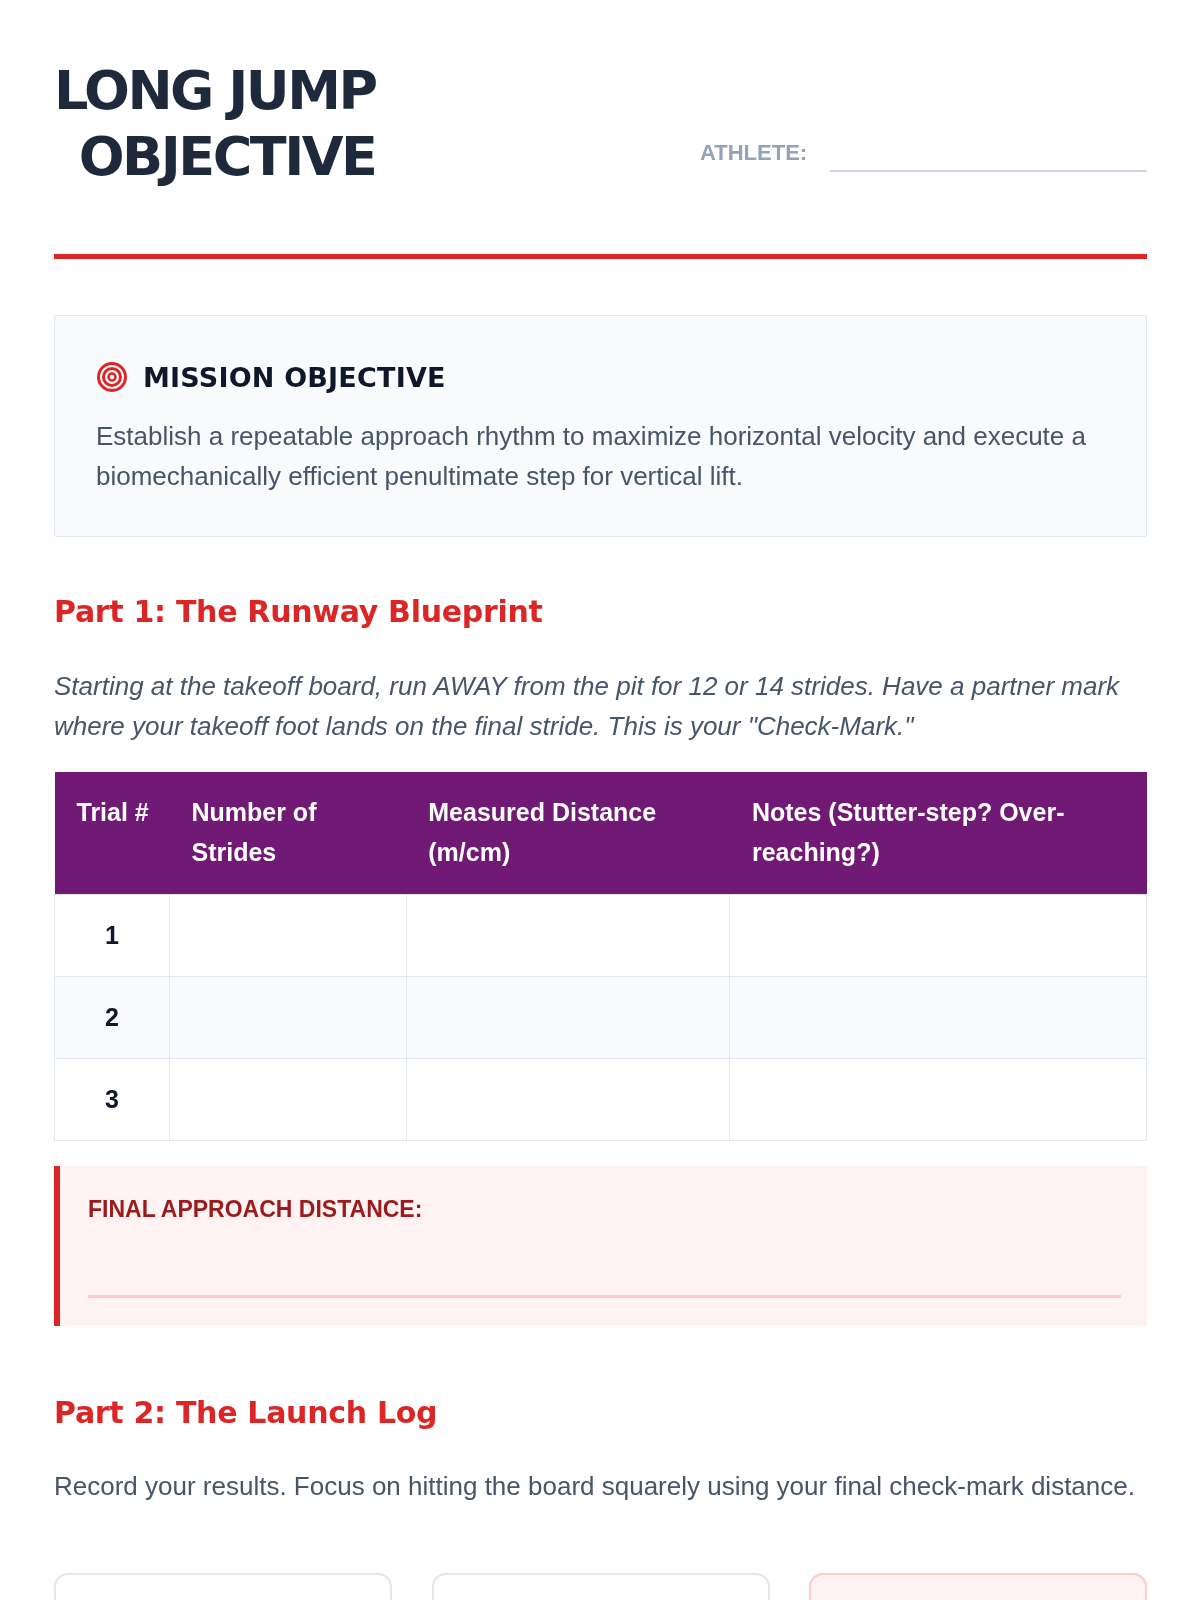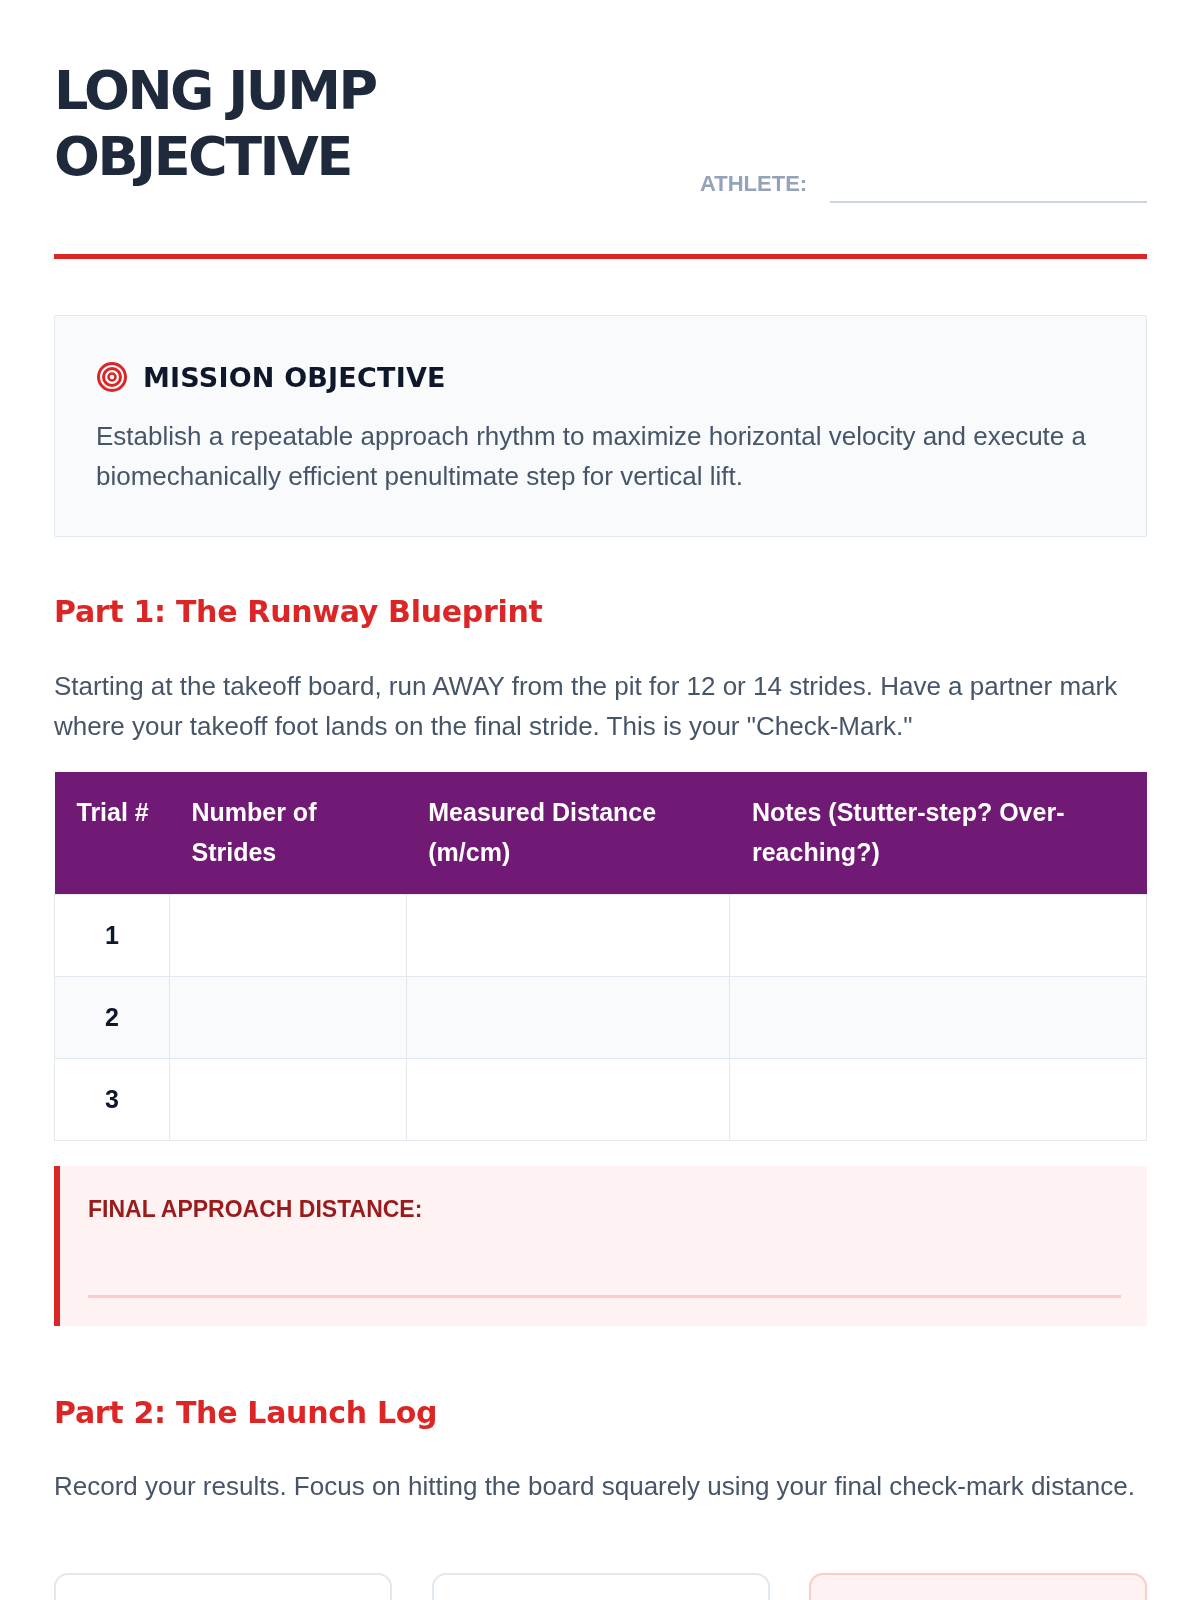--- a/index.html
+++ b/index.html
@@ -2,44 +2,44 @@
 <html><head>
   <meta charset="utf-8">
   <style>
     * { box-sizing: border-box; margin: 0; padding: 0; }
     html, body { width: 1200px; height: 1600px; overflow: hidden; background: #ffffff; }
     body { font-family: "Liberation Sans", "DejaVu Sans", sans-serif; color: #1e293b; position: relative; }
 
     .page { position: absolute; left: 54px; top: 0; width: 1093px; }
 
     
-    .header { position: relative; height: 262px; }
+    .header { position: relative; height: 262px; text-align: right; }
     .title { position: absolute; left: 0; top: 58px; font-family: "DejaVu Sans", sans-serif; font-weight: bold; font-size: 54px; line-height: 66px; letter-spacing: -2.5px; color: #1e293b; }
     .title span { display: block; }
     .subtitle { position: absolute; left: 0; top: 190px; font-family: "Liberation Sans", sans-serif; font-size: 26px; color: #64748b; letter-spacing: 0.6px; }
     .fields { position: absolute; left: 646px; top: 138px; width: 447px; }
-    .field { position: relative; height: 54px; margin-top: 31px; }
+    .field { position: relative; height: 54px; }
     .field-label { position: absolute; left: 0; font-family: "Liberation Sans", sans-serif; font-weight: bold; font-size: 22px; color: #94a3b8; }
     .field-athlete .field-label { top: 2px; }
     .field-athlete .field-line { position: absolute; left: 130px; right: 0; top: 32px; height: 2px; background: #cbd5e1; }
     .field-date .field-label { top: 1px; }
     .field-date .field-line { position: absolute; left: 84px; width: 320px; top: 30px; height: 2px; background: #cbd5e1; }
     .header-rule { position: absolute; left: 0; right: 0; top: 254px; height: 5px; background: #dc2626; }
 
     
     .mission { position: absolute; left: 0; top: 315px; width: 1093px; height: 222px; background: #f8fafc; border: 1.5px solid #e2e8f0; border-radius: 2px; }
     .mission-head { position: absolute; left: 41px; top: 45px; display: flex; align-items: center; }
     .target-icon { width: 32px; height: 32px; margin-right: 15px; }
     .mission-title { font-family: "DejaVu Sans", sans-serif; font-weight: bold; font-size: 27px; color: #0f172a; letter-spacing: 0.2px; }
     .mission-text { position: absolute; left: 41px; top: 100px; width: 1010px; font-family: "Liberation Sans", sans-serif; font-size: 26px; line-height: 40px; color: #475569; }
 
     
     .part-title { position: absolute; left: 0; font-family: "DejaVu Sans", sans-serif; font-weight: bold; font-size: 30px; color: #dc2626; letter-spacing: -0.3px; }
     .part1-title { top: 594px; }
-    .part1-text { position: absolute; left: 0; top: 666px; width: 1093px; font-family: "Liberation Sans", sans-serif; font-size: 26px; line-height: 40px; color: #475569; }
+    .part1-text { position: absolute; left: 0; top: 666px; width: 1093px; font-family: "Liberation Sans", sans-serif; font-style: italic; font-size: 26px; line-height: 40px; color: #475569; }
 
     
     .table { position: absolute; left: 0; top: 772px; width: 1093px; border-collapse: collapse; font-family: "Liberation Sans", sans-serif; }
     .table th { background: #701a75; color: #ffffff; font-weight: bold; font-size: 25px; line-height: 40px; text-align: left; vertical-align: top; padding: 20px 20px 20px 22px; height: 122px; }
     .table td { border: 1.5px solid #e2e8f0; height: 82px; font-size: 25px; font-weight: bold; color: #0f172a; text-align: center; }
     .table tr.alt td { background: #f8fafc; }
     .col1 { width: 115px; }
     .col2 { width: 237px; }
     .col3 { width: 324px; }
     .col4 { width: 417px; }

